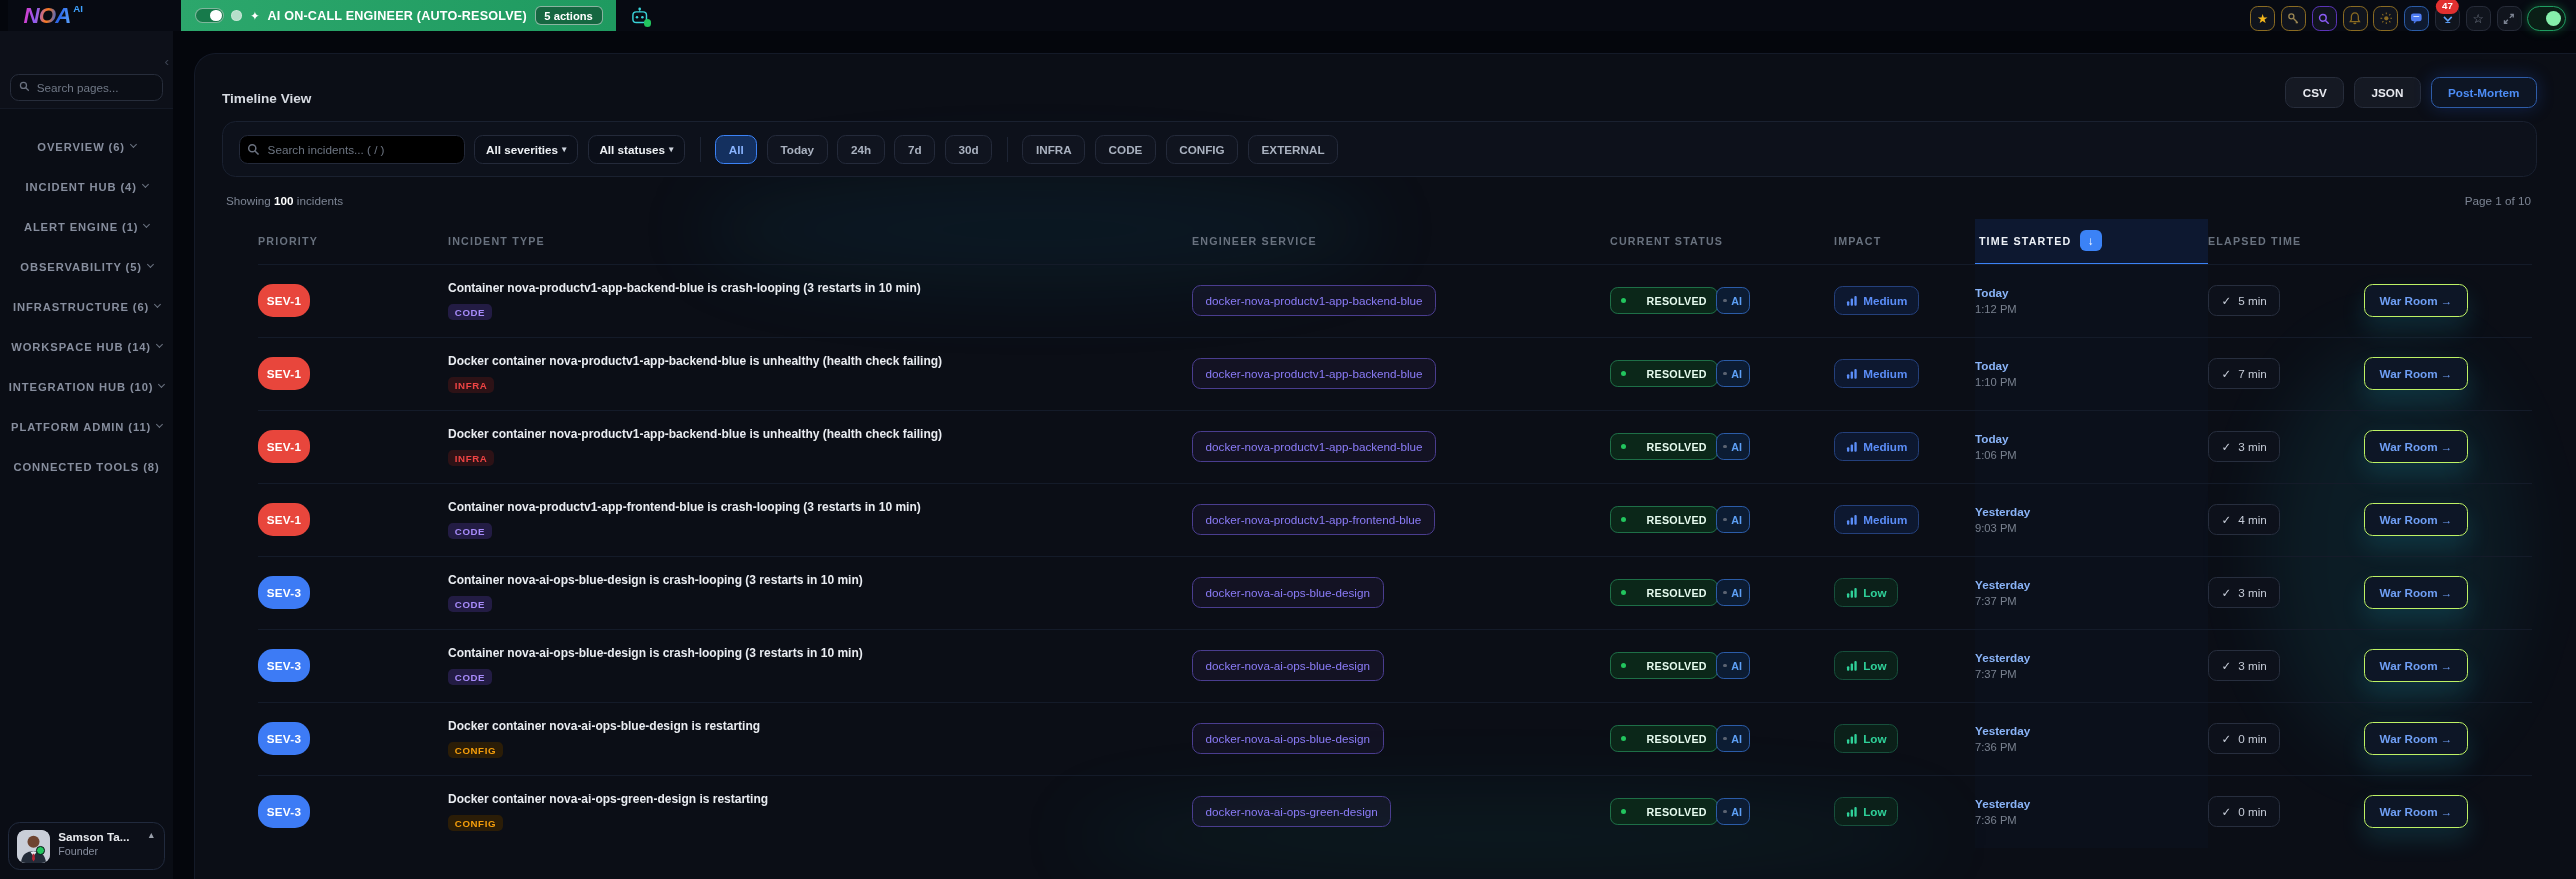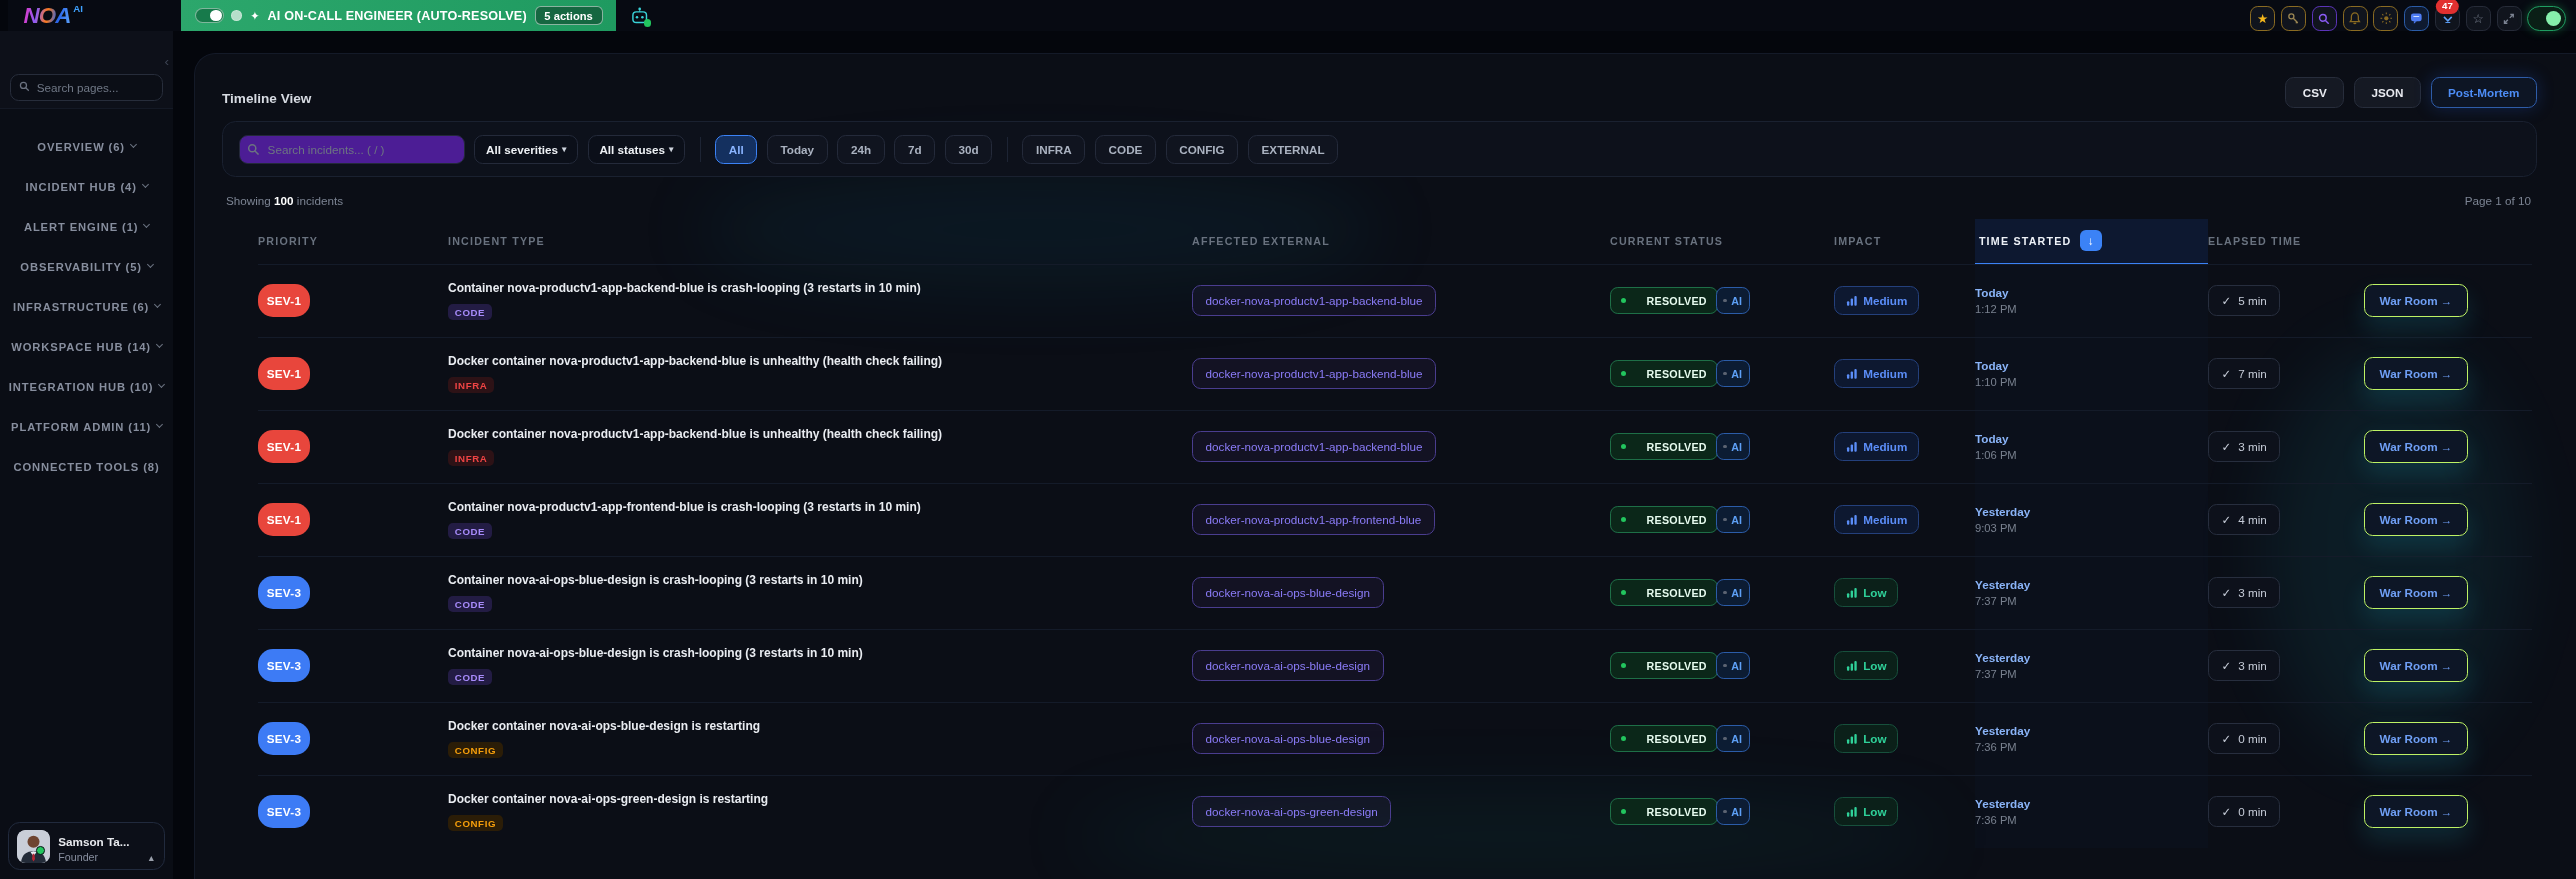--- a/index.html
+++ b/index.html
@@ -37,21 +37,21 @@
   
   .sidebar { position:absolute; top:31px; left:0; width:173px; bottom:0; background:#0a0d15; z-index:5; }
   .side-search-wrap { height:78px; padding:43px 9.7px 0 9.7px; background:#0d1019; border-bottom:1px solid #141925; position:relative; }
   .collapse-chevron { position:absolute; top:23px; right:3.9px; color:#3c4453; font-size:13.6px; cursor:pointer; }
   .side-input { width:100%; height:27px; background:#0b0e16; border:1px solid #272d3b; border-radius:8.7px; color:#9aa3b2; font-size:11.7px; padding:0 7.8px 0 26px; }
   .side-input::placeholder { color:#707886; }
   .side-mag { position:absolute; left:18.5px; top:50px; color:#6b7280; }
   .nav { padding-top:17.5px; }
   .nav-item { height:40px; display:flex; align-items:center; justify-content:center; gap:5.8px; color:#878e9e; font-size:11.2px; font-weight:600; letter-spacing:0.9px; cursor:pointer; white-space:nowrap; }
   .chev { width:4.9px; height:4.9px; border-right:1.5px solid #6b7280; border-bottom:1.5px solid #6b7280; transform:rotate(45deg); margin-top:-3.9px; flex:0 0 auto; }
-  .user-card { position:absolute; left:7.8px; right:7.8px; bottom:9.7px; border:1px solid #212a3d; background:#0c0f18; border-radius:11.7px; padding:6.8px 8.7px; display:flex; align-items:flex-end; gap:7.8px; cursor:pointer; }
+  .user-card { position:absolute; left:7.8px; right:7.8px; bottom:9.7px; border:1px solid #212a3d; background:#0c0f18; border-radius:11.7px; padding:6.8px 8.7px; display:flex; align-items:flex-start; gap:7.8px; cursor:pointer; }
   .avatar { width:33px; height:33px; border-radius:8.7px; overflow:hidden; position:relative; flex:0 0 auto; background:#c7ccd6; }
   .avatar-dot { position:absolute; right:5.8px; bottom:7.8px; width:8.7px; height:8.7px; border-radius:50%; background:#22c55e; border:1.5px solid #0c0f18; }
   .user-name { font-size:11.7px; font-weight:bold; color:#e8eaee; }
   .user-role { font-size:10.7px; color:#878e9e; margin-top:2.9px; }
   .user-caret { margin-left:auto; color:#9aa0ab; font-size:8.7px; }
 
   
   .main { position:absolute; left:194px; top:53px; right:0; bottom:0; background:#0b0e16; border-radius:21.4px 0 0 0; border-top:1px solid #141a28; border-left:1px solid #141a28; overflow:hidden; }
   .glow { position:absolute; pointer-events:none; border-radius:50%; filter:blur(35px); }
   .glow-a { left:505px; top:117px; width:680px; height:117px; background:rgba(14,116,144,.10); }
@@ -59,21 +59,21 @@
   .glow-c { left:875px; bottom:0; width:875px; height:87px; background:rgba(13,148,136,.08); }
 
   .main-header { display:flex; align-items:center; justify-content:space-between; padding:23px 39px 11.7px 27px; }
   .main-title { font-size:13.6px; font-weight:bold; color:#d7dbe2;margin-top:12px; }
   .hdr-buttons { display:flex; gap:9.7px; }
   .btn-dark { background:#151923; border:1px solid #272d3b; color:#e8eaf0; font-weight:bold; font-size:11.7px; padding:7.8px 16.5px; border-radius:8.7px; }
   .btn-accent { background:#0d1524; border:1px solid #2e5ca8; color:#4d8df6; font-weight:bold; font-size:11.7px; padding:7.8px 16.5px; border-radius:8.7px; box-shadow:0 0 17.5px rgba(37,99,235,.25); }
 
   .filter-card { margin:1.9px 39px 0 27px; background:#0d111b; border:1px solid #1a2130; border-radius:13.6px; padding:12.6px 15.6px; display:flex; align-items:center; gap:9.7px; position:relative; z-index:2; }
   .f-search { position:relative; }
-  .f-input { width:226px; height:29px; background:#4c1d95; border:1px solid #232939; border-radius:8.7px; color:#9aa3b2; font-size:11.7px; padding:0 9.7px 0 28px; }
+  .f-input { width:226px; height:29px; background:#000000; border:1px solid #232939; border-radius:8.7px; color:#9aa3b2; font-size:11.7px; padding:0 9.7px 0 28px; }
   .f-input::placeholder { color:#6d7582; }
   .f-mag { position:absolute; left:8.7px; top:7.8px; color:#6b7280; }
   .f-select { height:29px; background:#0b0f19; border:1px solid #242a3a; border-radius:8.7px; color:#eef1f5; font-size:11.7px; font-weight:bold; padding:0 10.7px; display:flex; align-items:center; gap:3.9px; }
   .f-select .tri { font-size:8.7px; color:#cdd3dd; }
   .f-divider { width:1px; height:25px; background:#1d2434; margin:0 4.9px; }
   .f-btn { height:29px; padding:0 12.6px; background:#10141f; border:1px solid #242a3a; border-radius:8.7px; color:#aab2c0; font-size:11.7px; font-weight:600; }
   .f-btn.active { background:#14305f; border-color:#3b82f6; color:#8ab4ff; }
 
   .summary-row { display:flex; justify-content:space-between; align-items:flex-end; padding:16.5px 45px 11.7px 31px; font-size:11.7px; color:#7c8493; }
   .count { color:#ffffff; font-weight:bold; }
@@ -312,21 +312,21 @@
 
   <div class="summary-row">
     <span><span>Showing</span> <span class="count">100</span> <span>incidents</span></span>
     <span>Page 1 of 10</span>
   </div>
 
   <div class="table">
     <div class="thead">
       <div class="th">PRIORITY</div>
       <div class="th">INCIDENT TYPE</div>
-      <div class="th">AFFECTED EXTERNAL</div>
+      <div class="th">ENGINEER SERVICE</div>
       <div class="th">CURRENT STATUS</div>
       <div class="th">IMPACT</div>
       <div class="th th-time">
           <span>TIME STARTED</span>
           <button class="sort-btn">
             <span>↓</span>
           </button>
         </div>
       <div class="th">ELAPSED TIME</div>
       <div class="th"></div>

